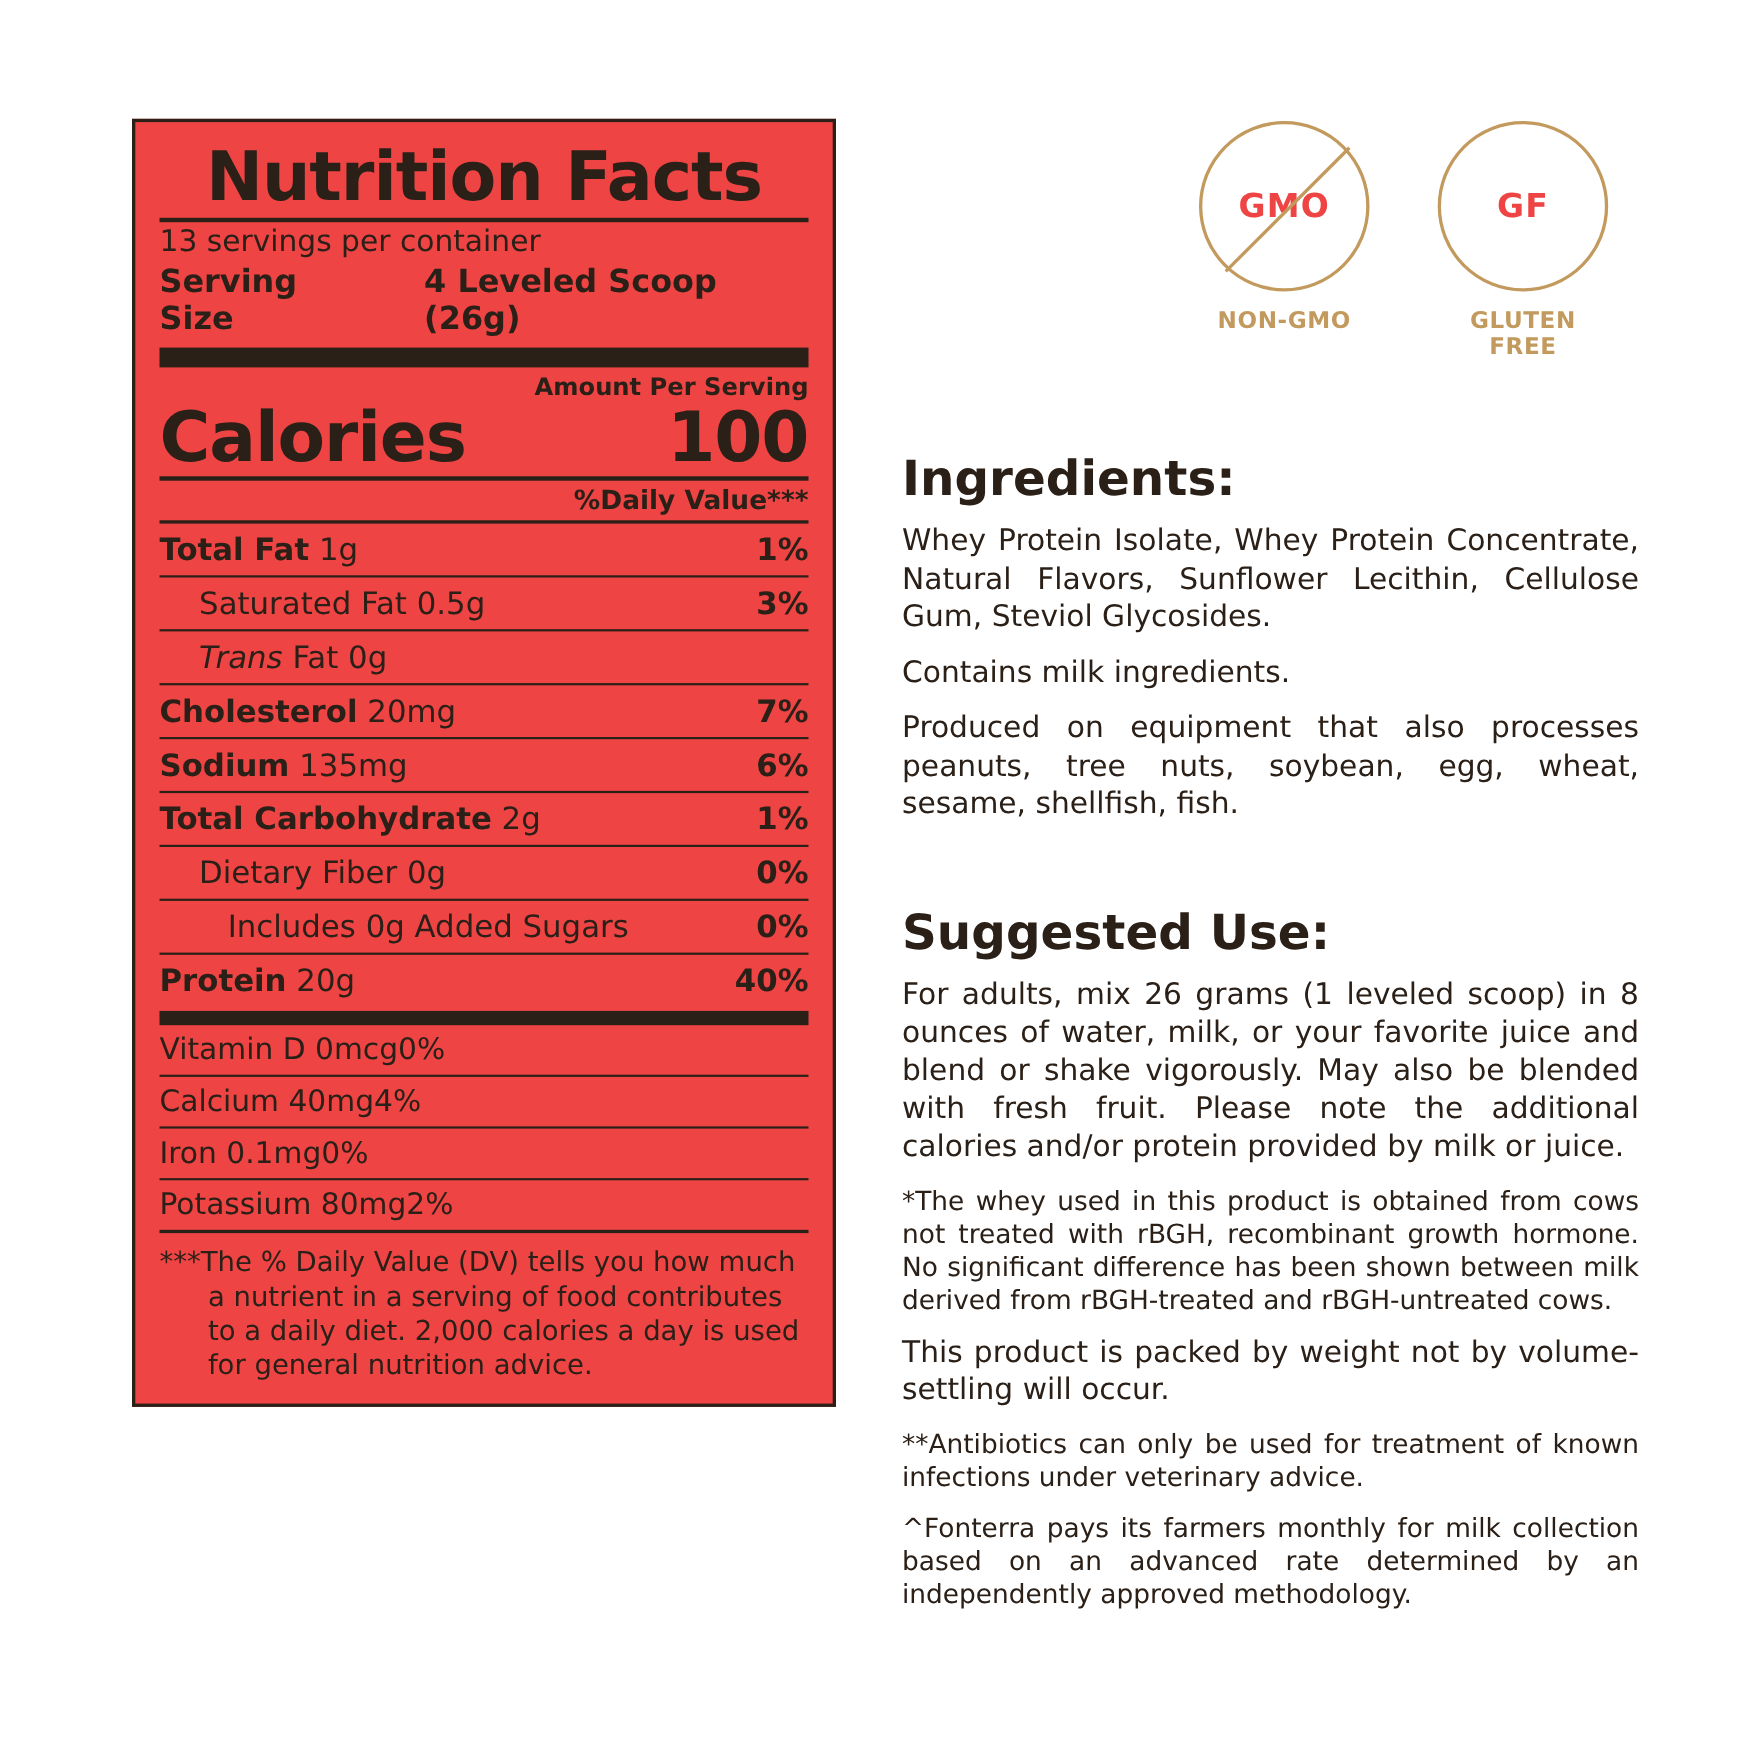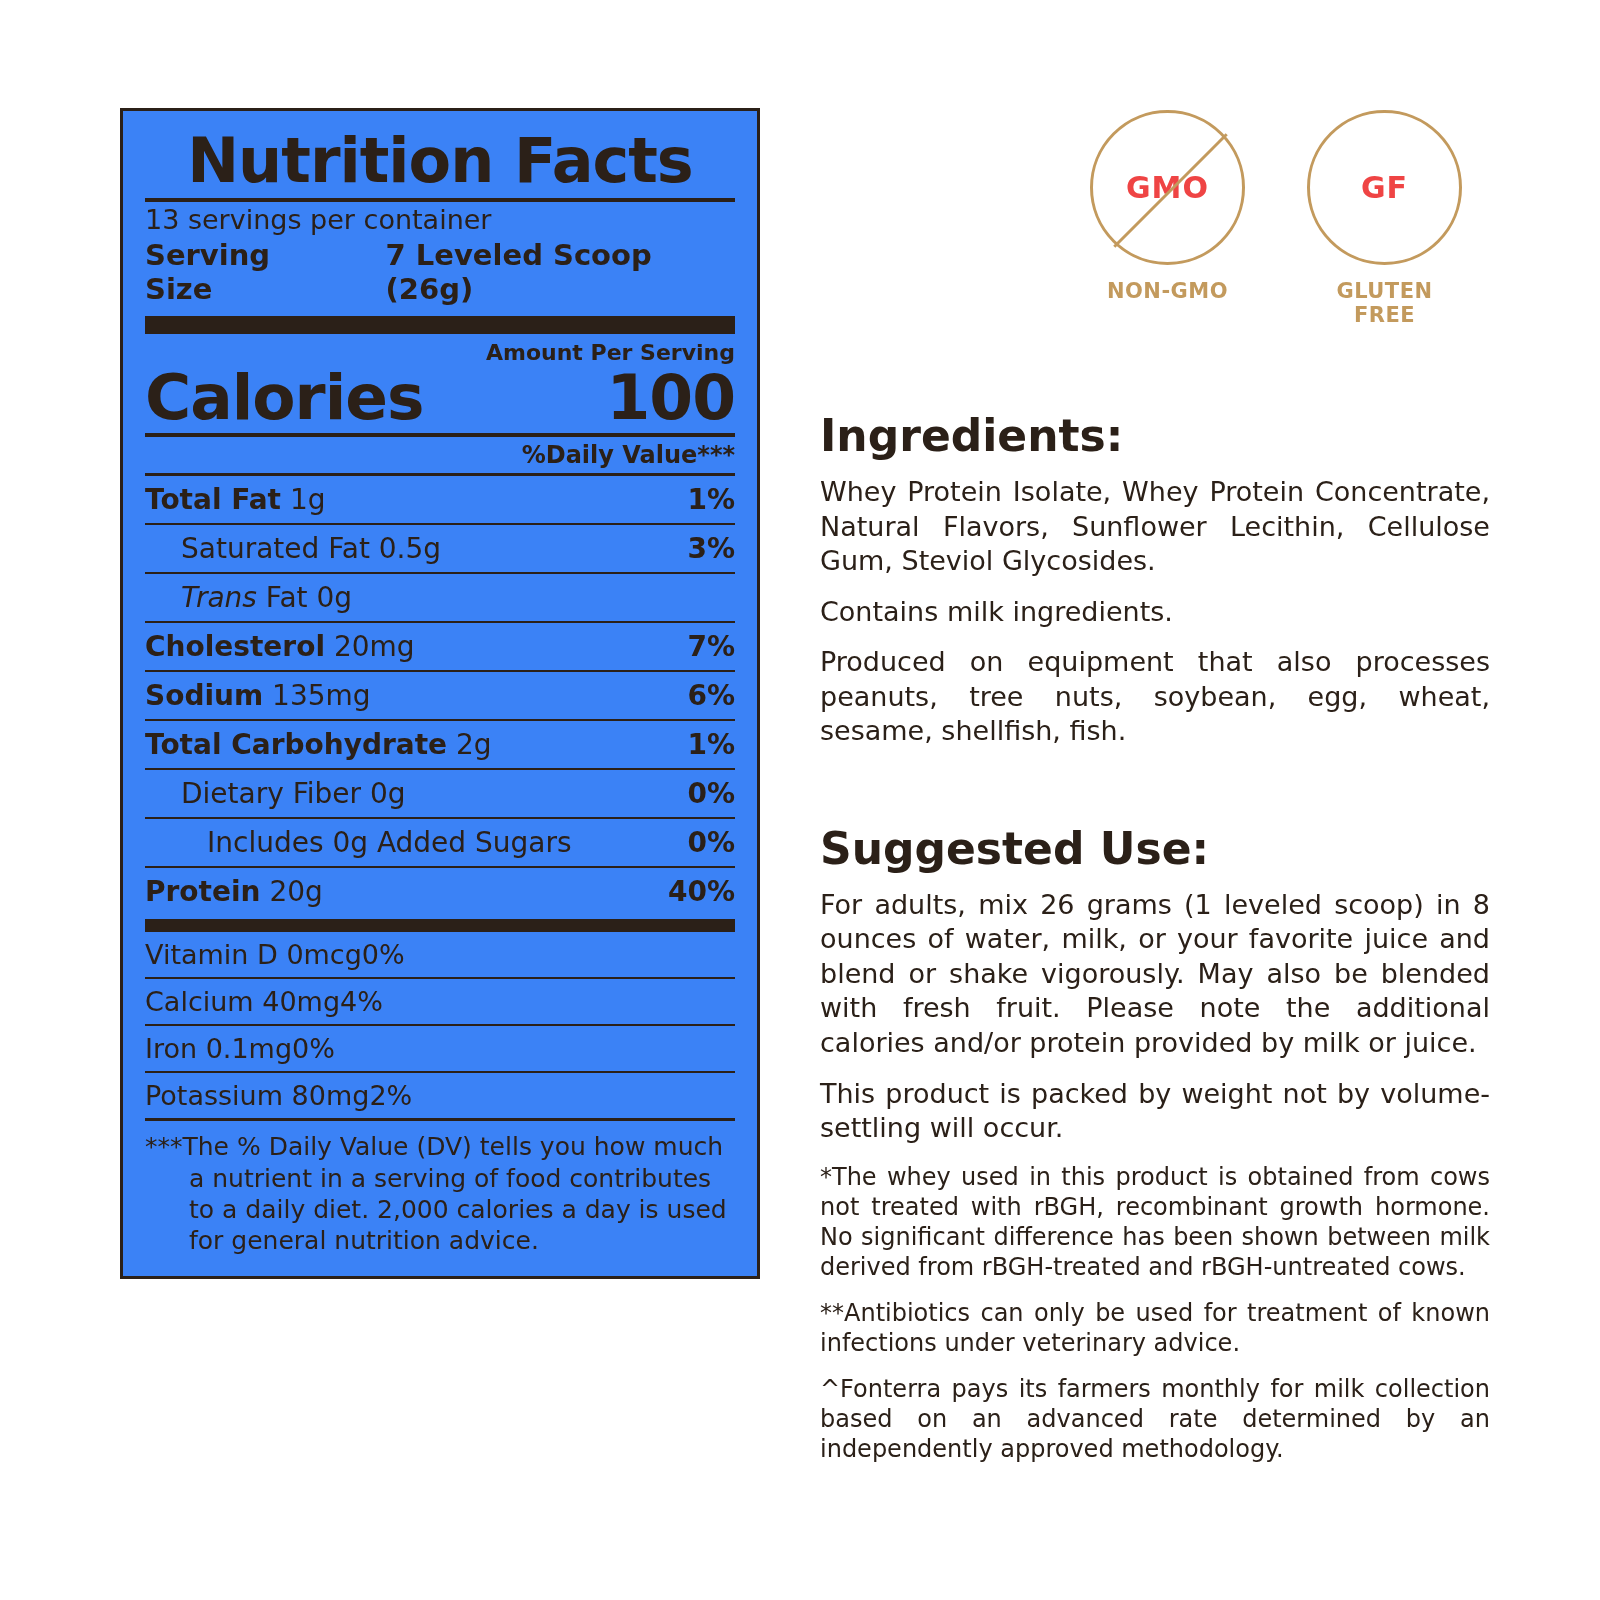--- a/index.html
+++ b/index.html
@@ -21,21 +21,21 @@
   }
 
   
   .nf-panel {
     position: absolute;
     left: 120px;
     top: 108px;
     width: 640px;
     box-sizing: border-box;
     border: 3px solid #2b2018;
-    background: #3b82f6;
+    background: #ef4444;
     padding: 14px 22px 18px 22px;
   }
   .nf-title {
     font-family: "DejaVu Sans", sans-serif;
     font-weight: bold;
     font-size: 62px;
     line-height: 1.02;
     letter-spacing: -1px;
     text-align: center;
     margin: 4px 0 6px 0;
@@ -187,21 +187,21 @@
 <body>
 
 <div class="page">
 
   <div class="nf-panel">
     <div class="nf-title">Nutrition Facts</div>
     <div class="rule-med"></div>
     <div class="nf-servings">13 servings per container</div>
     <div class="nf-serving-size">
       <span class="ss-label">Serving Size</span>
-      <span>7 Leveled Scoop (26g)</span>
+      <span>4 Leveled Scoop (26g)</span>
     </div>
     <div class="rule-thick"></div>
 
     <div class="nf-amount">Amount Per Serving</div>
     <div class="cal-row">
       <span>Calories</span>
       <span class="cal-val">100</span>
     </div>
     <div class="rule-med"></div>
     <div class="dv-head">%Daily Value***</div>
@@ -287,19 +287,19 @@
   </div>
 
   <div class="rightcol">
     <div class="sec-head">Ingredients:</div>
     <p class="para">Whey Protein Isolate, Whey Protein Concentrate, Natural Flavors, Sunflower Lecithin, Cellulose Gum, Steviol Glycosides.</p>
     <p class="para">Contains milk ingredients.</p>
     <p class="para">Produced on equipment that also processes peanuts, tree nuts, soybean, egg, wheat, sesame, shellfish, fish.</p>
 
     <div class="sec-head second">Suggested Use:</div>
     <p class="para">For adults, mix 26 grams (1 leveled scoop) in 8 ounces of water, milk, or your favorite juice and blend or shake vigorously. May also be blended with fresh fruit. Please note the additional calories and/or protein provided by milk or juice.</p>
+    <p class="para small">*The whey used in this product is obtained from cows not treated with rBGH, recombinant growth hormone. No significant difference has been shown between milk derived from rBGH-treated and rBGH-untreated cows.</p>
     <p class="para">This product is packed by weight not by volume-settling will occur.</p>
-    <p class="para small">*The whey used in this product is obtained from cows not treated with rBGH, recombinant growth hormone. No significant difference has been shown between milk derived from rBGH-treated and rBGH-untreated cows.</p>
     <p class="para small">**Antibiotics can only be used for treatment of known infections under veterinary advice.</p>
     <p class="para small">^Fonterra pays its farmers monthly for milk collection based on an advanced rate determined by an independently approved methodology.</p>
   </div>
 
 </div>
 
 </body></html>

